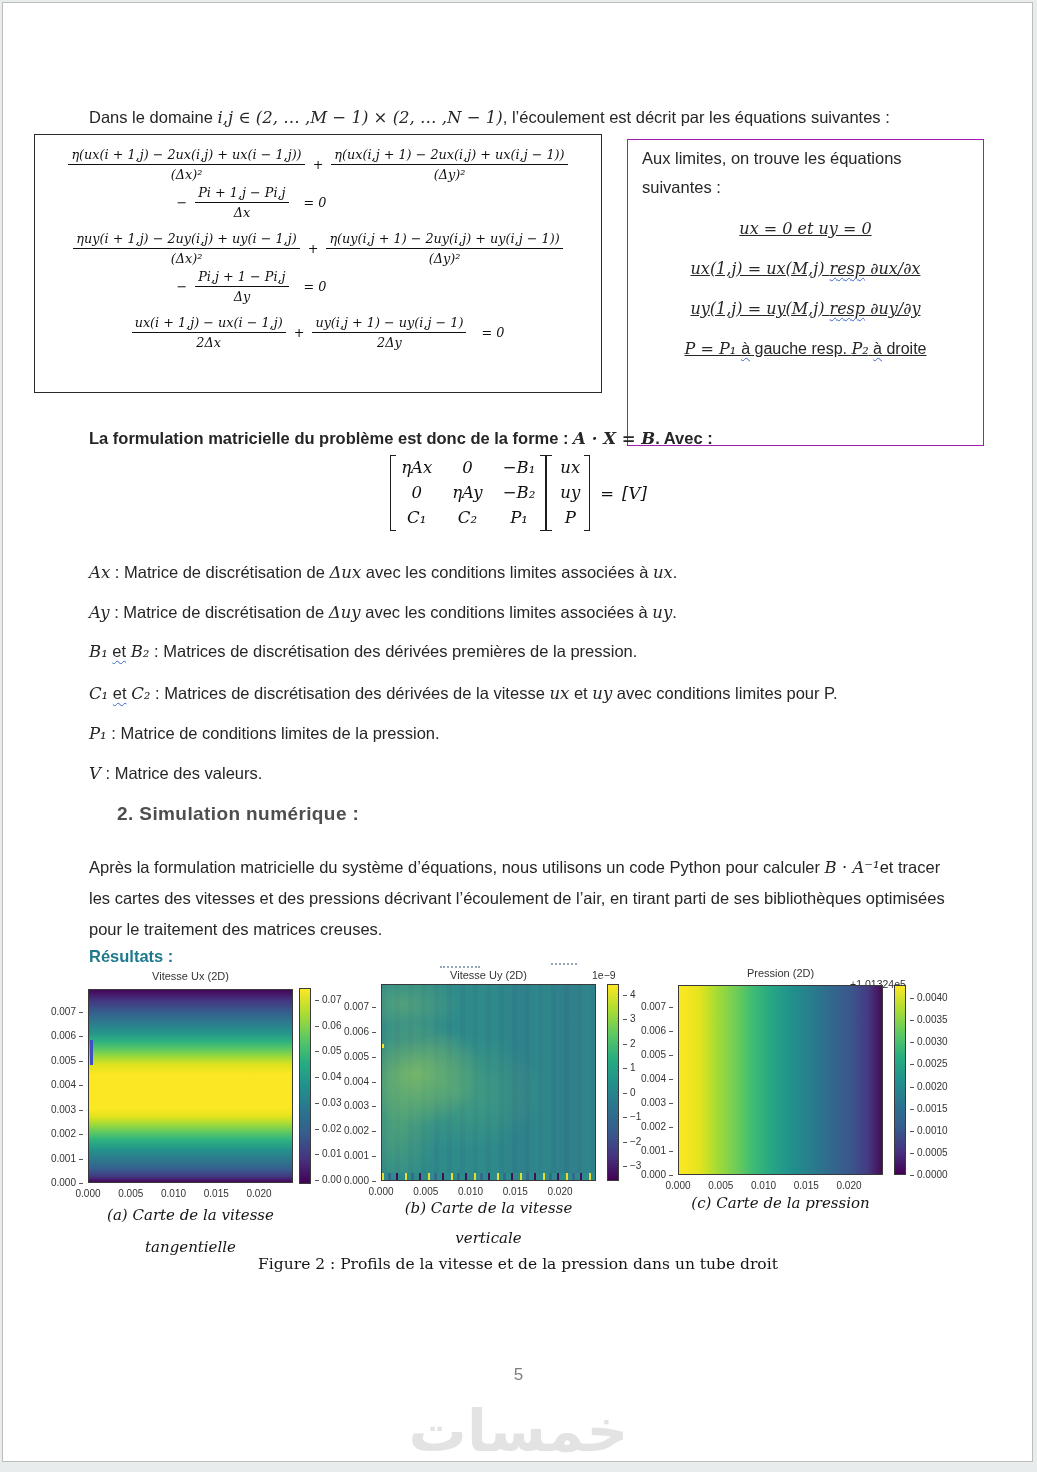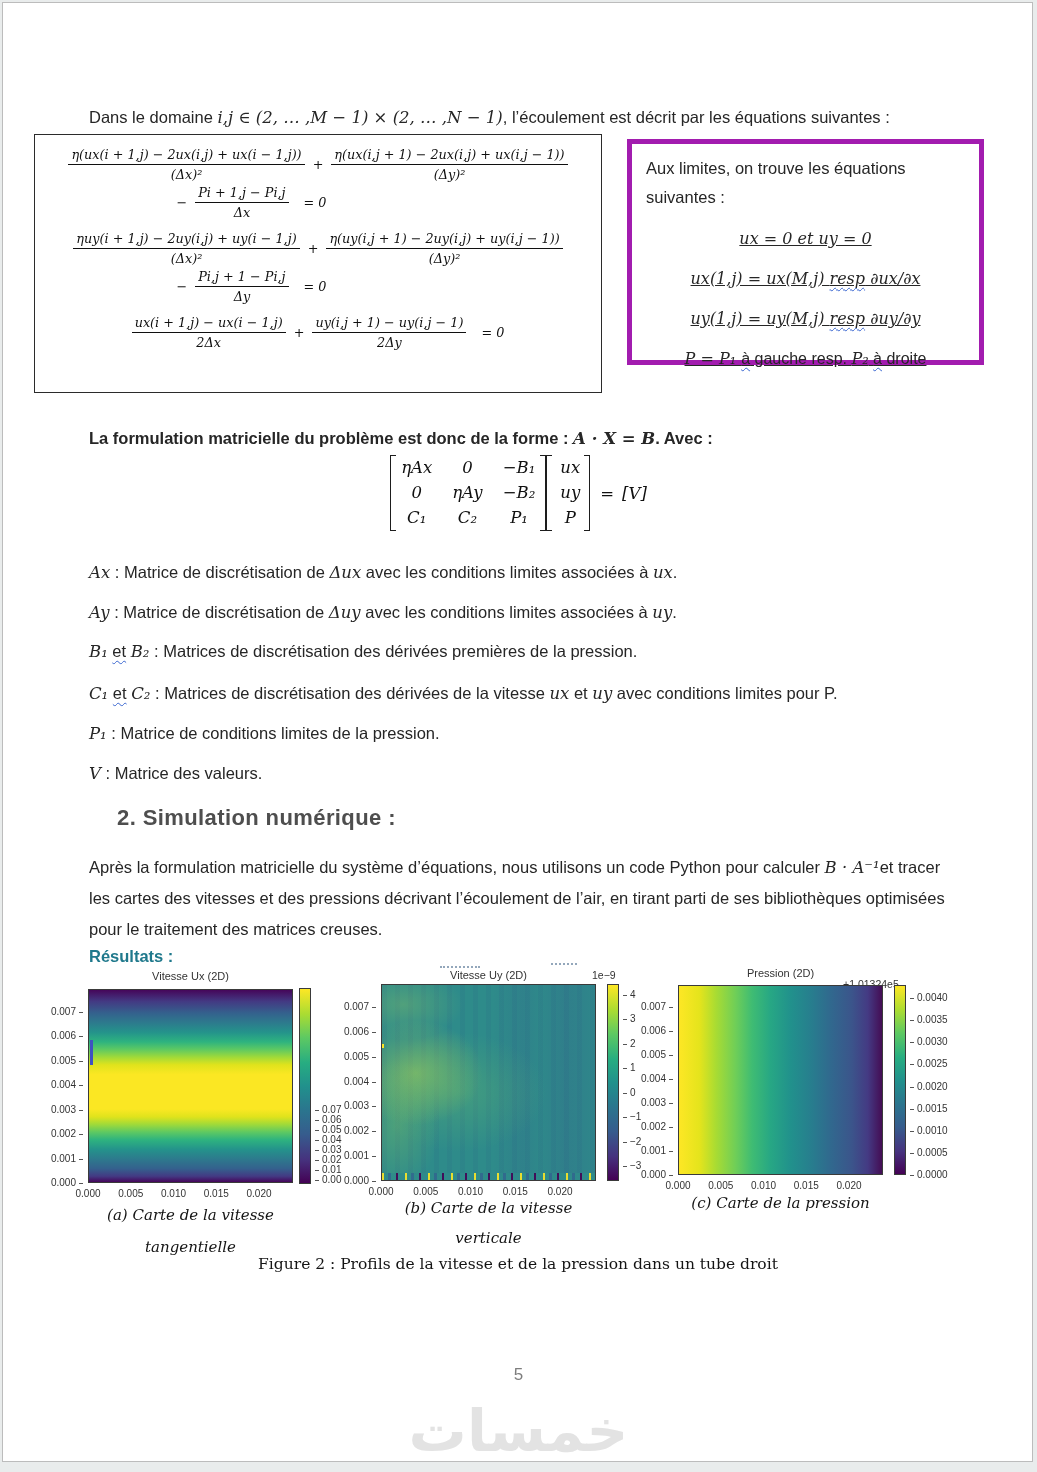--- a/index.html
+++ b/index.html
@@ -28,22 +28,22 @@
   .eqrow{display:flex;justify-content:center;align-items:center;gap:5px;white-space:nowrap;}
   .eqrow.r2{margin-top:3px;transform:translateX(-68px);}
   .frac{display:inline-flex;flex-direction:column;align-items:center;}
   .frac .fn{padding:0 3px 2px 3px;border-bottom:1.2px solid #101010;white-space:nowrap;}
   .frac .fd{padding-top:2px;white-space:nowrap;}
   .op{margin:0 3px;}
   .tail{margin-left:10px;}
 
   
   .bcbox{
-    position:absolute;left:624px;top:136px;width:357px;height:226px;
-    border:5px solid #a21caf;box-sizing:border-box;padding:10px 14px 0 14px;
+    position:absolute;left:624px;top:136px;width:357px;height:307px;
+    border:1px solid #a21caf;box-sizing:border-box;padding:4px 14px 0 14px;
   }
   .bct{font-size:16.5px;line-height:29px;margin:0;}
   .bcline{text-align:center;font-size:16px;margin-top:21px;white-space:nowrap;text-decoration:underline;}
   .bcline:first-of-type{margin-top:17px;}
 
   .matintro{position:absolute;left:86px;top:403px;width:890px;font-weight:bold;}
 
   
   .matwrap{
     position:absolute;left:0;top:452px;width:1031px;
@@ -54,21 +54,21 @@
   .brk.l{border-right:none;margin-right:3px;}
   .brk.r{border-left:none;margin-left:3px;}
   .mgrid{display:grid;grid-template-columns:auto auto auto;column-gap:20px;row-gap:1px;text-align:center;padding:1px 2px;}
   .mgrid span{line-height:24px;}
   .vgrid{display:grid;row-gap:1px;text-align:center;padding:1px 1px;margin-left:4px;}
   .vgrid span{line-height:24px;}
   .meq{margin:0 8px 0 10px;}
 
   .def{position:absolute;left:86px;font-size:16.5px;white-space:nowrap;}
 
-  .sec{position:absolute;left:114px;top:784px;font-size:22px;font-weight:bold;color:#4e4e4e;letter-spacing:0.4px;}
+  .sec{position:absolute;left:114px;top:784px;font-size:19px;font-weight:bold;color:#4e4e4e;letter-spacing:0.4px;}
   .para{position:absolute;left:86px;top:832px;width:874px;font-size:16.5px;line-height:30.5px;}
   .results{position:absolute;left:86px;top:927px;color:#20798c;font-weight:bold;font-size:16.5px;}
 
   
   .ptitle{position:absolute;font-size:11px;color:#333;text-align:center;}
   .ycol{position:absolute;display:flex;flex-direction:column;justify-content:space-between;align-items:flex-end;font-size:10px;color:#333;}
   .ycol span{line-height:10px;}
   .ycol span::after{content:"";display:inline-block;width:4px;height:1px;background:#555;margin-left:3px;vertical-align:2px;}
   .ccol{position:absolute;display:flex;flex-direction:column;justify-content:space-between;align-items:flex-start;font-size:10px;color:#333;}
   .ccol span{line-height:10px;}
@@ -255,21 +255,21 @@
   </div>
   <div class="xrow" style="left:85px;top:1186px;width:171px;">
 
   <span>0.000</span>
       <span>0.005</span>
       <span>0.010</span>
       <span>0.015</span>
       <span>0.020</span>
     </div>
   <div class="cbar" style="left:296px;top:985px;width:12px;height:196px;"></div>
-  <div class="ccol" style="left:312px;top:992px;height:190px;justify-content:flex-end;">
+  <div class="ccol" style="left:312px;top:992px;height:190px;">
 
   <span>0.07</span>
       <span>0.06</span>
       <span>0.05</span>
       <span>0.04</span>
       <span>0.03</span>
       <span>0.02</span>
       <span>0.01</span>
       <span>0.00</span>
     </div>
@@ -308,21 +308,21 @@
       <span>3</span>
       <span>2</span>
       <span>1</span>
       <span>0</span>
       <span>−1</span>
       <span>−2</span>
       <span>−3</span>
     </div>
 
   <div class="ptitle" style="left:675px;top:964px;width:205px;">Pression (2D)</div>
-  <div class="cb-exp" style="left:840px;top:975px;width:70px;text-align:left;">+1.01324e5</div>
+  <div class="cb-exp" style="left:840px;top:975px;width:70px;text-align:center;">+1.01324e5</div>
   <div class="ycol" style="left:620px;width:50px;top:999px;height:178px;">
 
   <span>0.007</span>
       <span>0.006</span>
       <span>0.005</span>
       <span>0.004</span>
       <span>0.003</span>
       <span>0.002</span>
       <span>0.001</span>
       <span>0.000</span>

